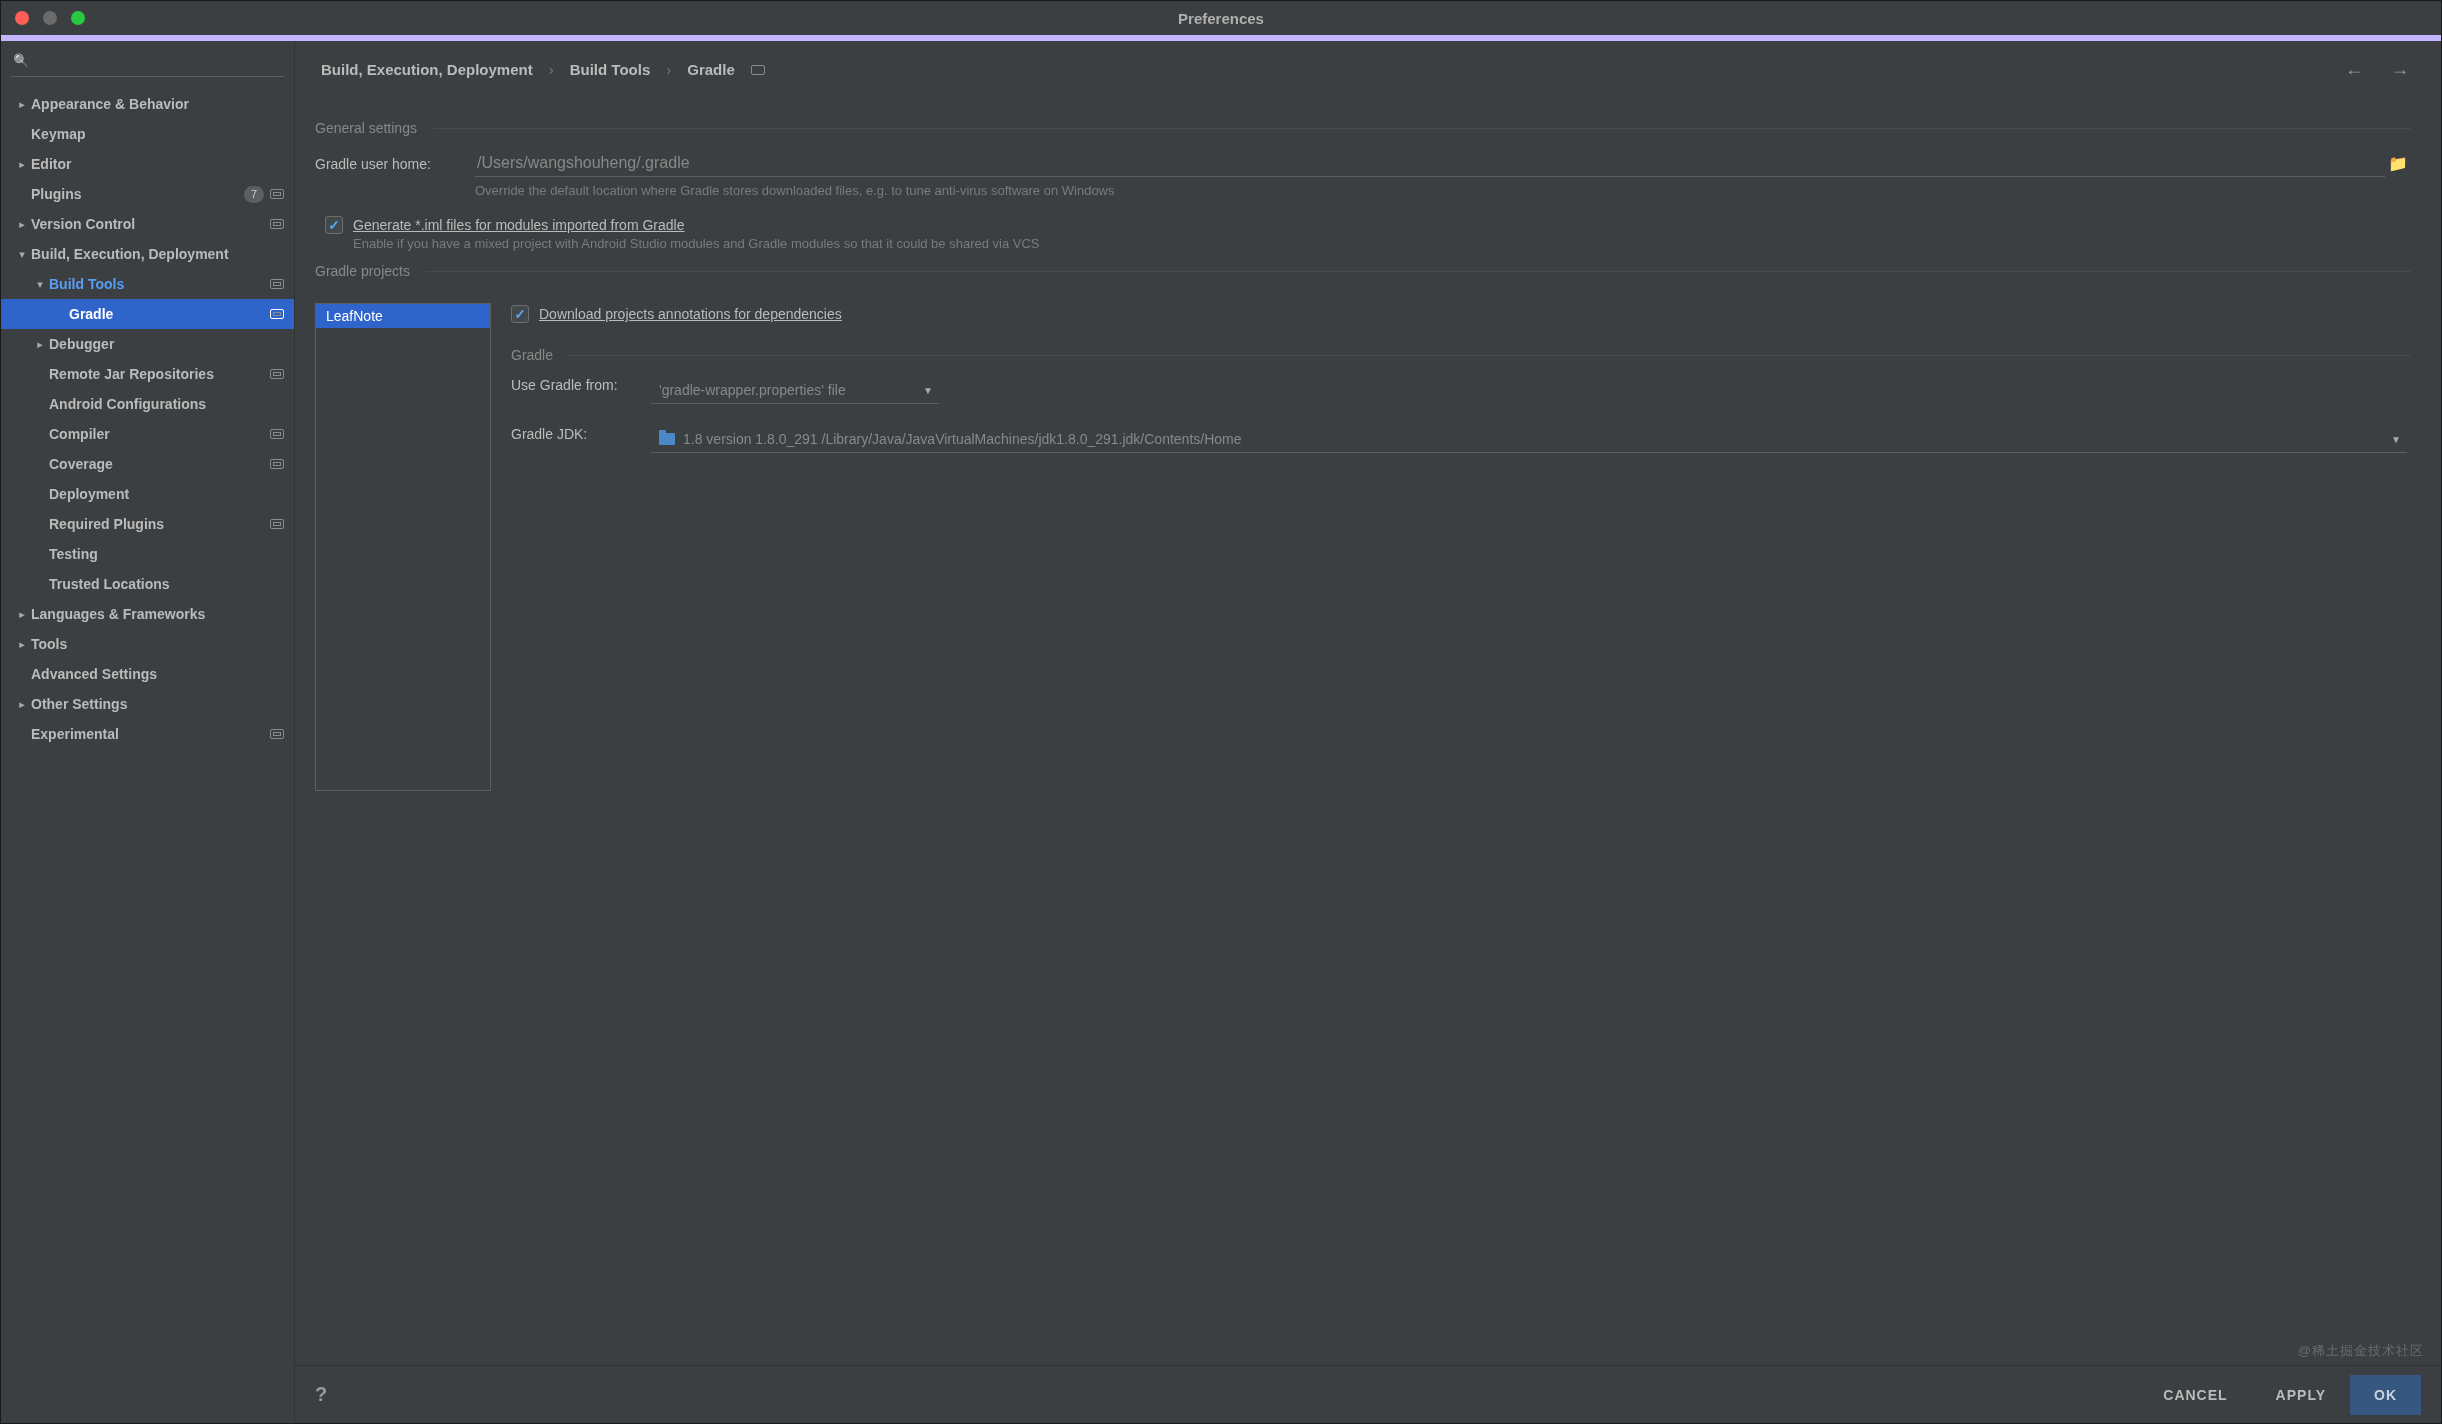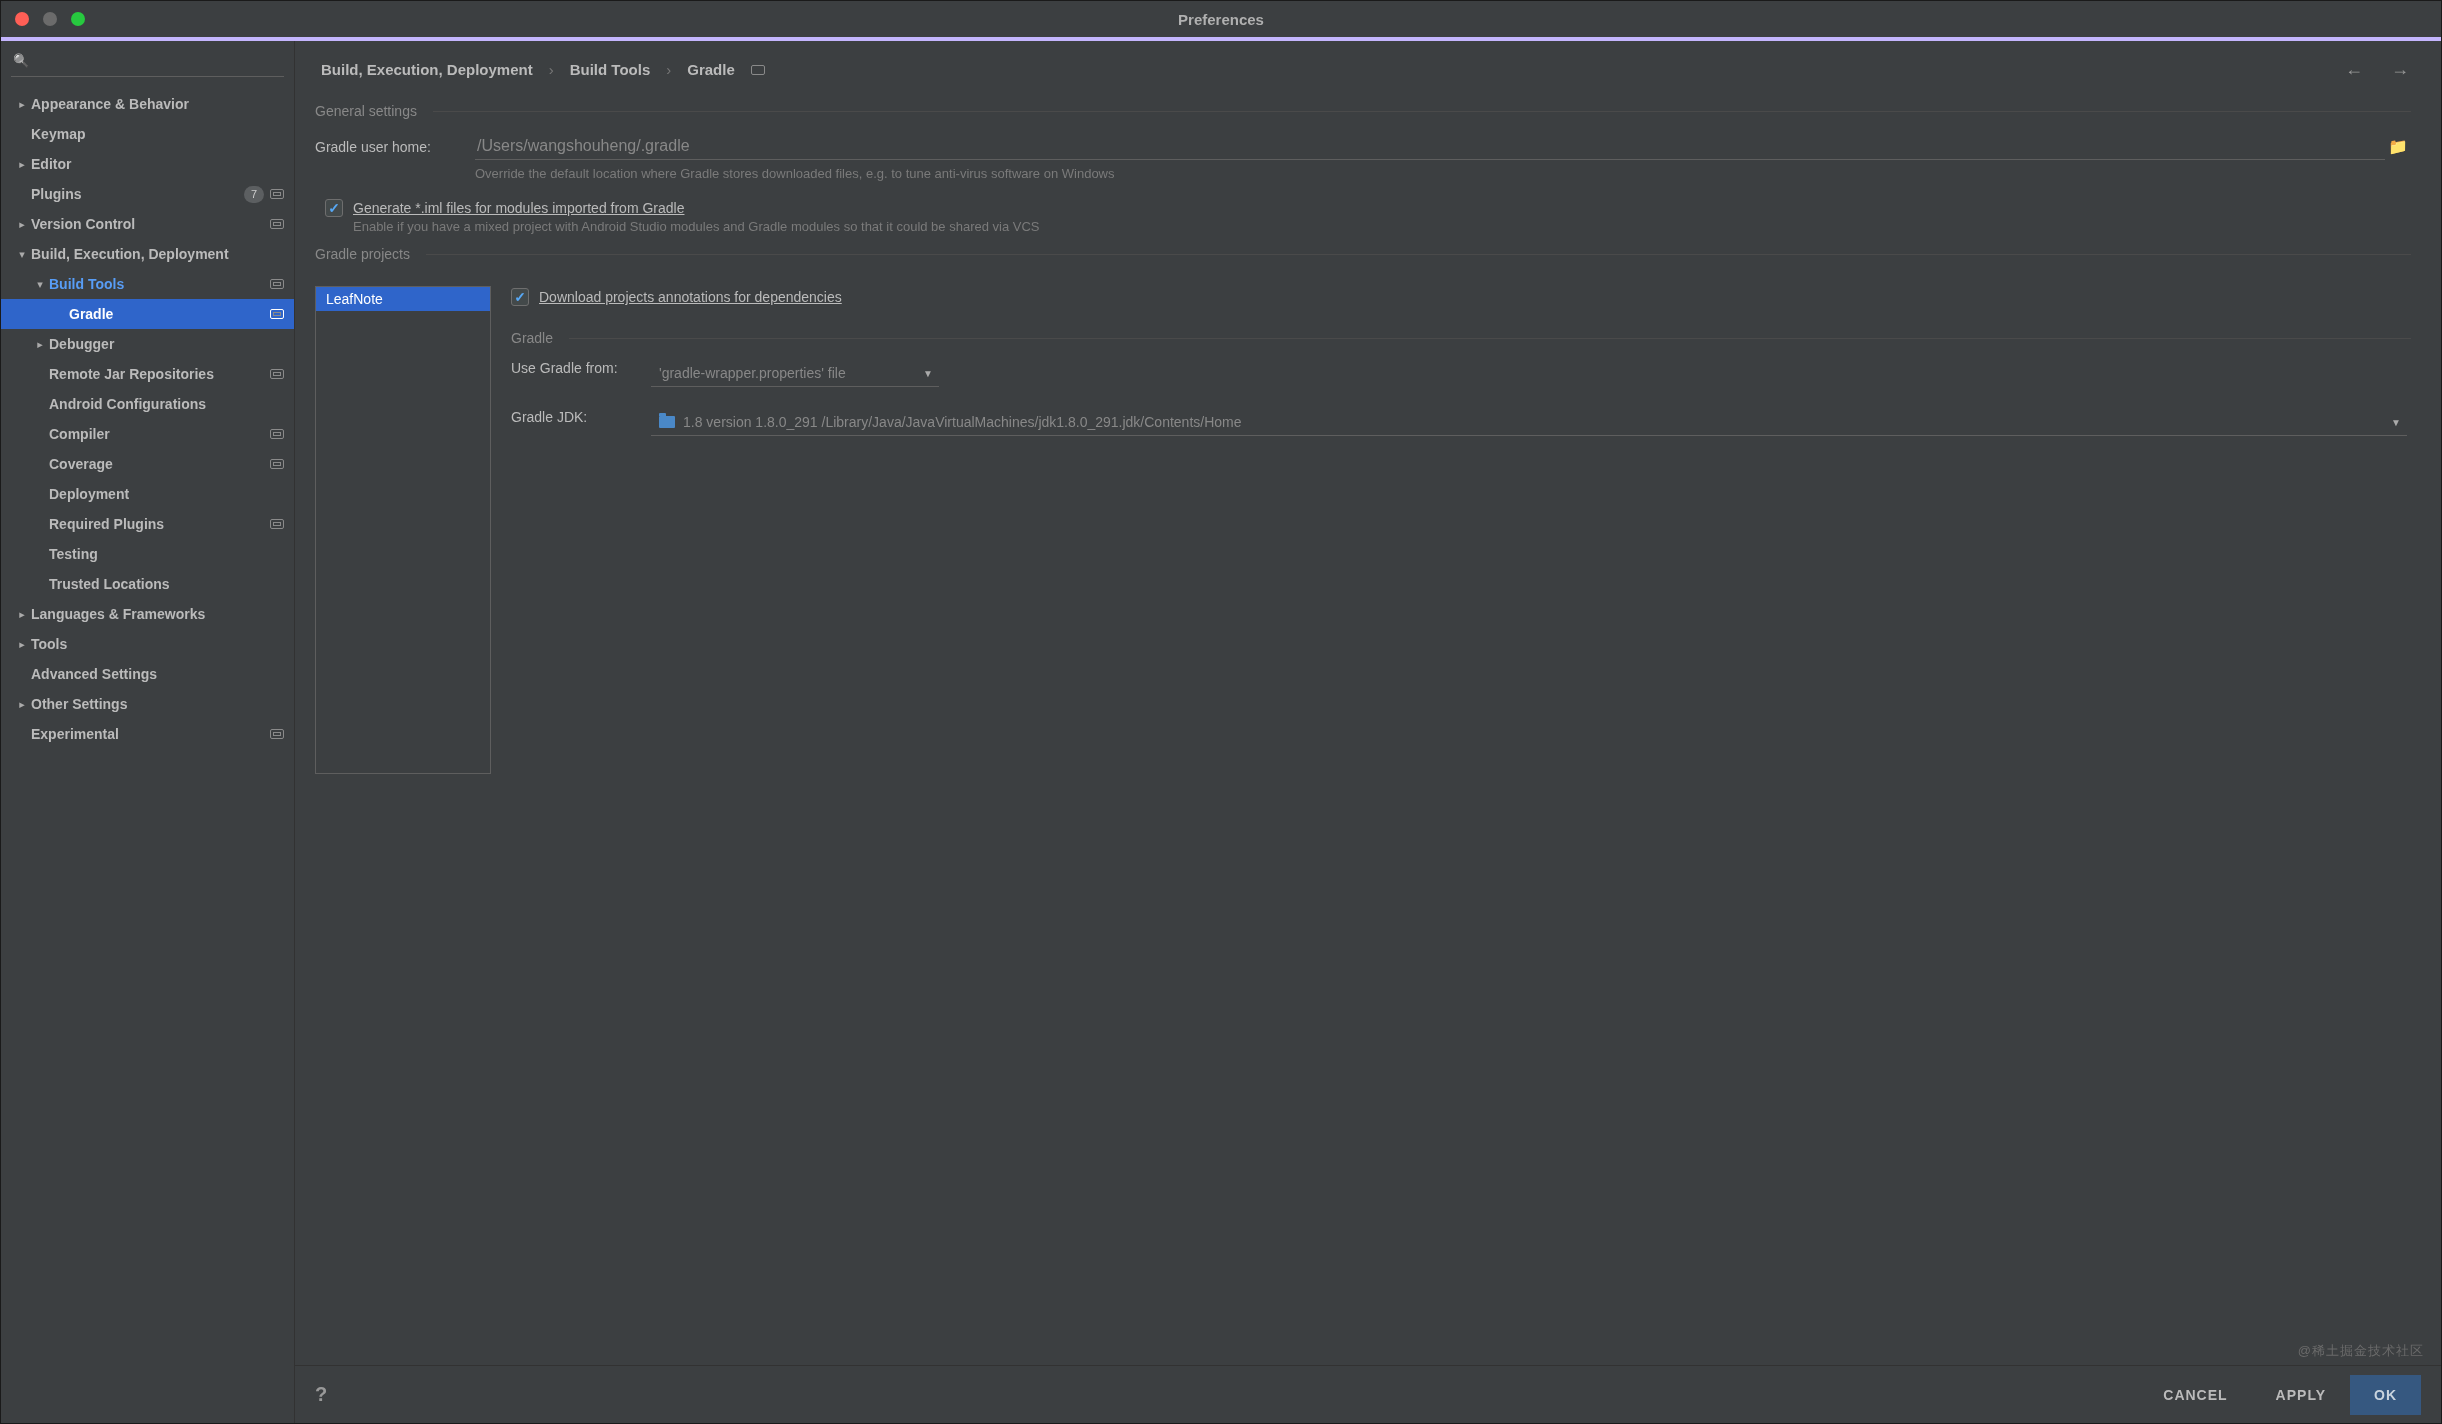--- a/index.html
+++ b/index.html
@@ -1,18 +1,18 @@
 <!DOCTYPE html>
 <html><head>
 <meta charset="utf-8">
 <style>
 * { box-sizing: border-box; margin: 0; padding: 0; font-family: -apple-system, "Helvetica Neue", Arial, sans-serif; }
 body { background: #2b2b2b; color: #bbbbbb; font-size: 13px; overflow: hidden; }
 .window { width: 2442px; height: 1424px; background: #3c3f41; display: flex; flex-direction: column; border: 1px solid #1a1a1a; }
-.titlebar { height: 40px; display: flex; align-items: center; padding: 0 14px; background: #3c3f41; position: relative; border-bottom: 4px solid #c4b5fd; }
+.titlebar { height: 40px; display: flex; align-items: center; padding: 0 14px; background: #3c3f41; position: relative; border-bottom: 6px solid #c4b5fd; }
 .traffic { display: flex; gap: 14px; }
 .tl { width: 14px; height: 14px; border-radius: 50%; }
 .tl.red { background: #ff5f56; }
 .tl.grey { background: #6b6b6b; }
 .tl.green { background: #27c93f; }
 .win-title { position: absolute; left: 50%; transform: translateX(-50%); color: #b0b0b0; font-weight: 600; font-size: 15px; }
 .body { flex: 1; display: flex; overflow: hidden; }
 .sidebar { width: 294px; border-right: 1px solid #323232; display: flex; flex-direction: column; padding-top: 10px; }
 .search-wrap { padding: 0 10px 8px 10px; }
 .search { width: 100%; background: transparent; border: none; border-bottom: 1px solid #5e5e5e; color: #bbb; padding: 4px 2px 6px 22px; font-size: 13px; outline: none; }
@@ -28,21 +28,21 @@
 .tree-item .badge { background: #5c5f61; color: #ccc; border-radius: 10px; padding: 0 7px; font-size: 11px; margin-right: 6px; line-height: 17px; height: 17px; }
 .tree-item .proj { width: 14px; height: 10px; border: 1px solid #8a8a8a; border-radius: 2px; position: relative; }
 .tree-item .proj::after { content: ""; position: absolute; left: 2px; right: 2px; top: 2px; bottom: 2px; border: 1px solid #8a8a8a; }
 .main { flex: 1; display: flex; flex-direction: column; }
 .crumbs { display: flex; align-items: center; gap: 16px; padding: 18px 26px 12px 26px; font-size: 15px; }
 .crumbs .seg { color: #bbbbbb; font-weight: 600; }
 .crumbs .sep { color: #777; }
 .crumbs .spacer-flex { flex: 1; }
 .navarrow { color: #999; font-size: 18px; cursor: default; padding: 0 6px; }
 .content { flex: 1; padding: 8px 30px 20px 20px; overflow: auto; }
-.section-hdr { display: flex; align-items: center; color: #888; font-size: 14px; margin: 3px 0 14px 0; }
+.section-hdr { display: flex; align-items: center; color: #888; font-size: 14px; margin: 20px 0 14px 0; }
 .section-hdr .line { flex: 1; height: 1px; background: #4a4a4a; margin-left: 16px; }
 .form-row { display: flex; align-items: center; margin-bottom: 6px; }
 .form-lbl { width: 160px; color: #bbbbbb; font-size: 14px; }
 .form-input { flex: 1; background: transparent; border: none; border-bottom: 1px solid #5e5e5e; color: #888; padding: 4px 2px; font-size: 16px; outline: none; }
 .folder-btn { width: 26px; text-align: center; color: #999; font-size: 16px; cursor: default; }
 .form-hint { color: #7a7a7a; font-size: 13px; margin: 4px 0 18px 160px; }
 .check-row { display: flex; align-items: center; margin: 2px 0 2px 10px; }
 .checkbox { width: 18px; height: 18px; background: #43494a; border: 1px solid #6e6e6e; border-radius: 3px; display: flex; align-items: center; justify-content: center; margin-right: 10px; flex-shrink: 0; }
 .checkbox.checked { background: #43494a; }
 .checkbox.checked::after { content: "✓"; color: #57a8f5; font-size: 14px; font-weight: bold; }

